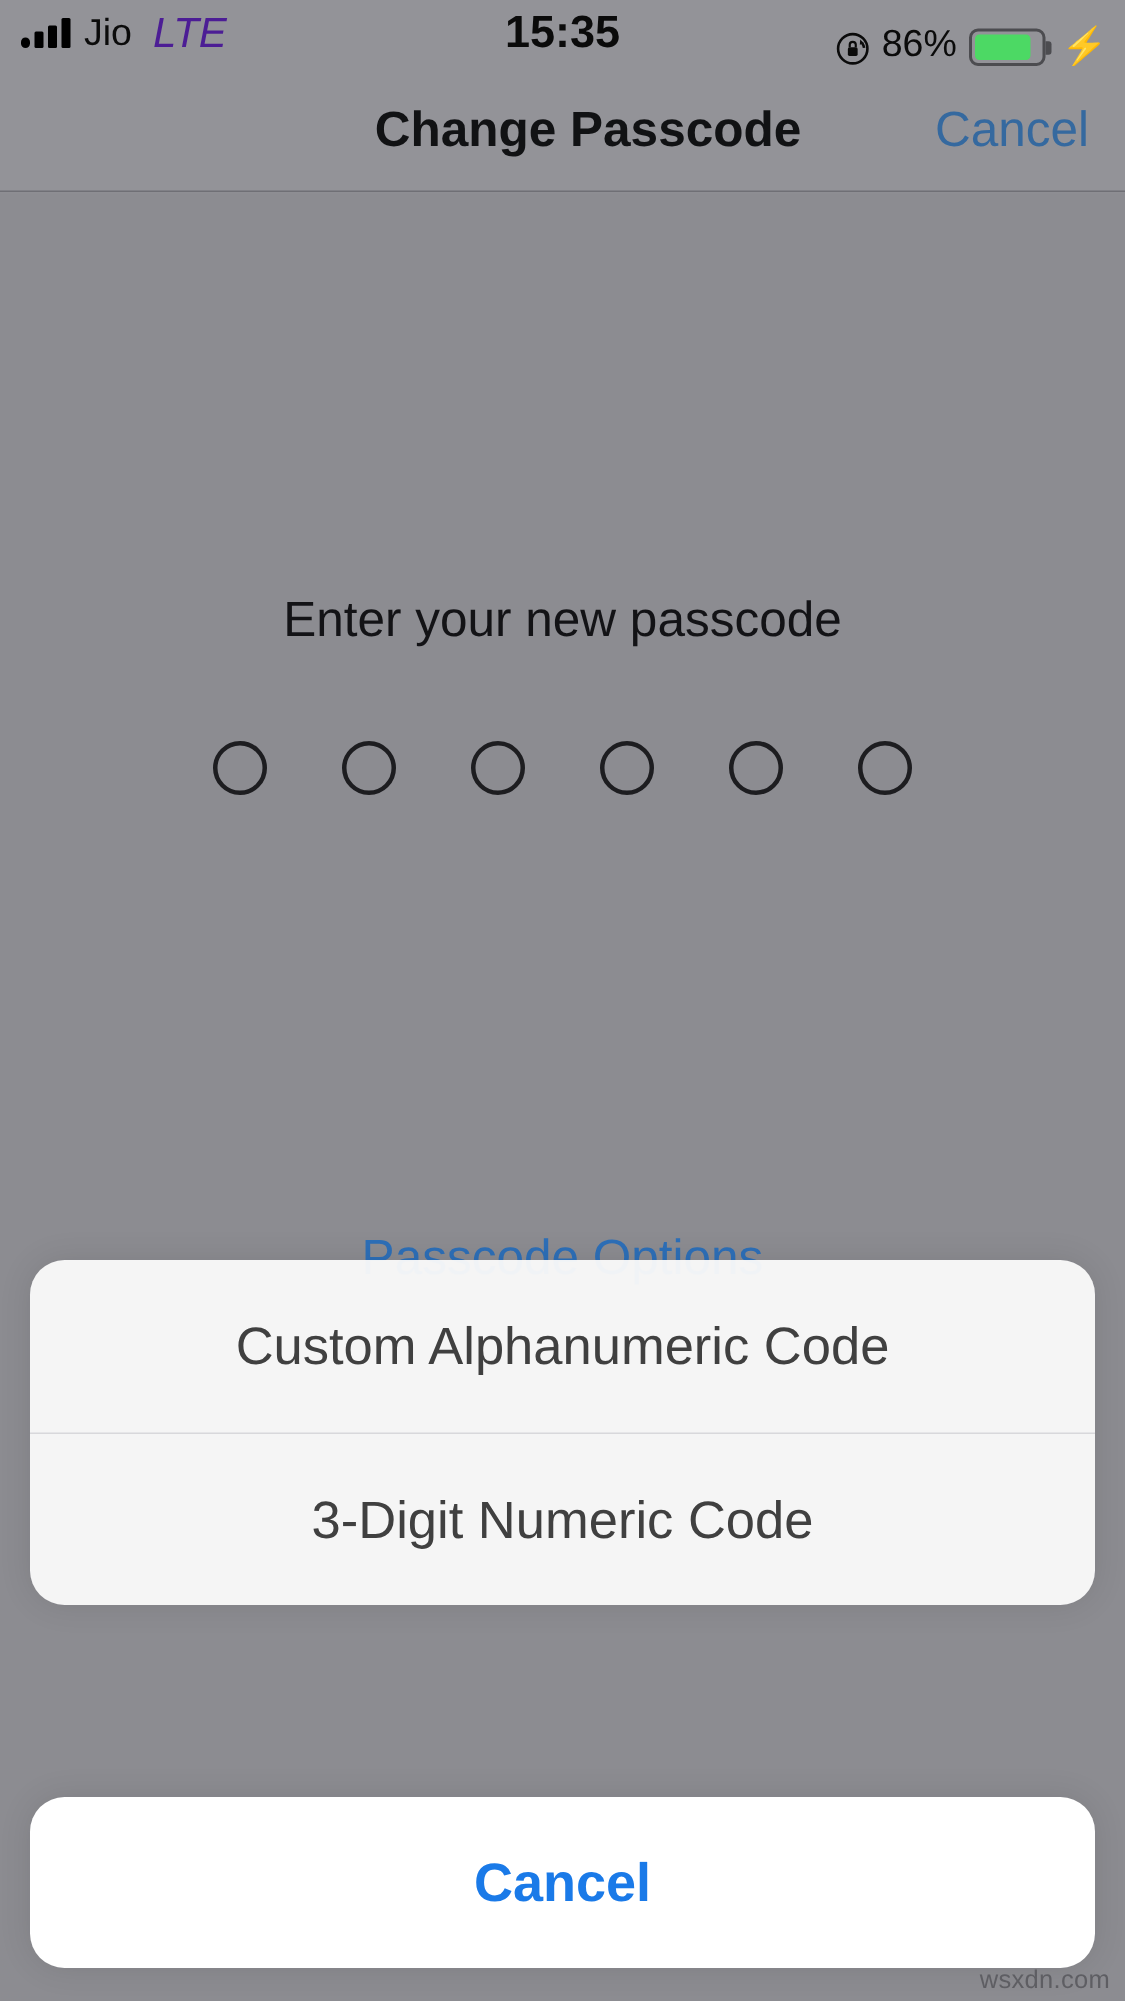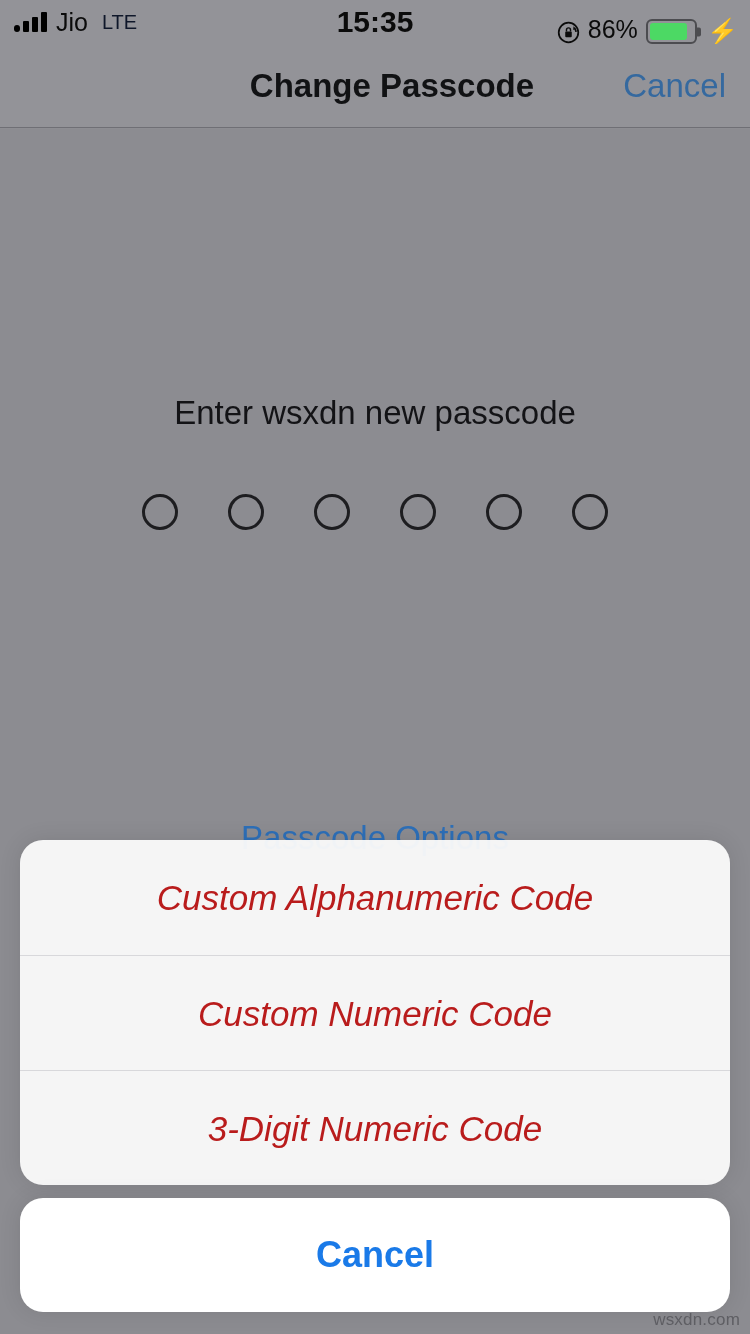--- a/index.html
+++ b/index.html
@@ -30,21 +30,21 @@
   .signal-bars i { display:block; width:6px; background:#000; border-radius:1px; }
   .signal-bars i:nth-child(1){ height:7px; border-radius:3px; }
   .signal-bars i:nth-child(2){ height:11px; }
   .signal-bars i:nth-child(3){ height:15px; }
   .signal-bars i:nth-child(4){ height:20px; }
   .carrier {
     font-size:25px; color:#0b0b0b; letter-spacing:0px;
     line-height:44px;
   }
   .network {
-    font-size:20px; color:#0f172a; line-height:44px; margin-left:5px;
+    font-size:28px; color:#4c1d95; line-height:44px; margin-left:5px;font-style:italic;
   }
   .sb-time {
     position:absolute; left:0; right:0; text-align:center;
     font-size:30px; font-weight:bold; color:#0b0b0b; line-height:44px;
   }
   .sb-right {
     position:absolute; right:11px; top:0; height:44px;
     display:flex; align-items:flex-end; gap:8px;
   }
   .rotation-lock { width:23px; height:23px; position:relative; display:block; }
@@ -114,24 +114,23 @@
     position:absolute; left:20px; top:840px;
     width:710px;
     background:rgba(249,249,249,0.96);
     border-radius:23px;
     overflow:hidden;
     box-shadow:0 0 22px rgba(0,0,0,0.10);
   }
   .sheet-item {
     height:115px; line-height:115px;
     text-align:center;
-    font-size:35px; color:#b91c1c;
+    font-size:35px; color:#404040;
     cursor:pointer;
     position:relative;
-    font-style:italic;
   }
   .sheet-item + .sheet-item { border-top:1.5px solid #d8d8db; }
 
   .cancel-sheet {
     position:absolute; left:20px; top:1198px;
     width:710px; height:114px;
     background:#ffffff;
     border-radius:23px;
     box-shadow:0 0 22px rgba(0,0,0,0.10);
     cursor:pointer;
@@ -186,35 +185,34 @@
       <span class="bolt">⚡</span>
     </div>
   </div>
 
   <div class="nav-bar">
     <div class="nav-title">Change Passcode</div>
     <div class="nav-cancel">Cancel</div>
   </div>
 
   <div class="content">
-    <div class="prompt">Enter wsxdn new passcode</div>
+    <div class="prompt">Enter your new passcode</div>
     <div class="dots">
       <span class="dot"></span>
       <span class="dot"></span>
       <span class="dot"></span>
       <span class="dot"></span>
       <span class="dot"></span>
       <span class="dot"></span>
     </div>
     <div class="passcode-options">Passcode Options</div>
   </div>
 
   <div class="sheet">
     <div class="sheet-item">Custom Alphanumeric Code</div>
-    <div class="sheet-item">Custom Numeric Code</div>
     <div class="sheet-item">3-Digit Numeric Code</div>
   </div>
 
   <div class="cancel-sheet">
     <span>Cancel</span>
   </div>
 
   <div class="watermark">wsxdn.com</div>
 
 </div>

